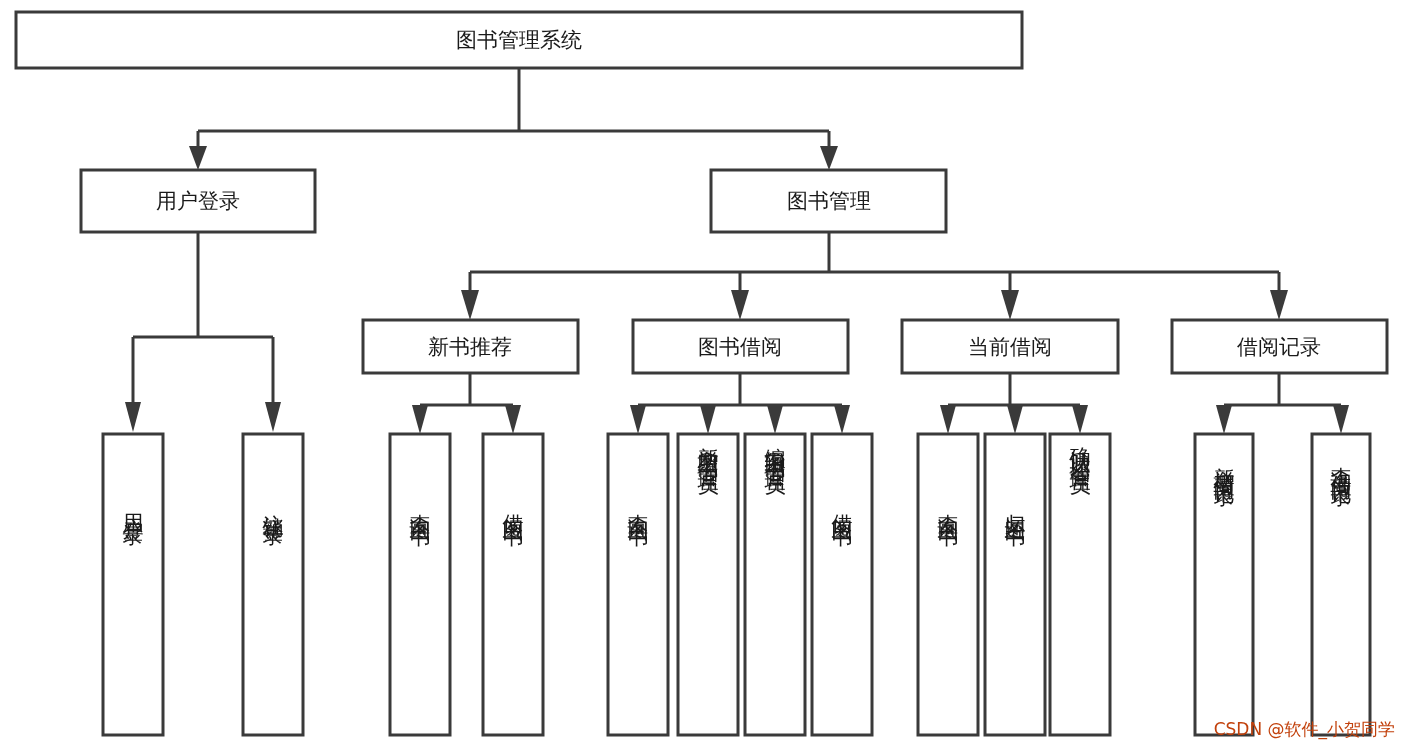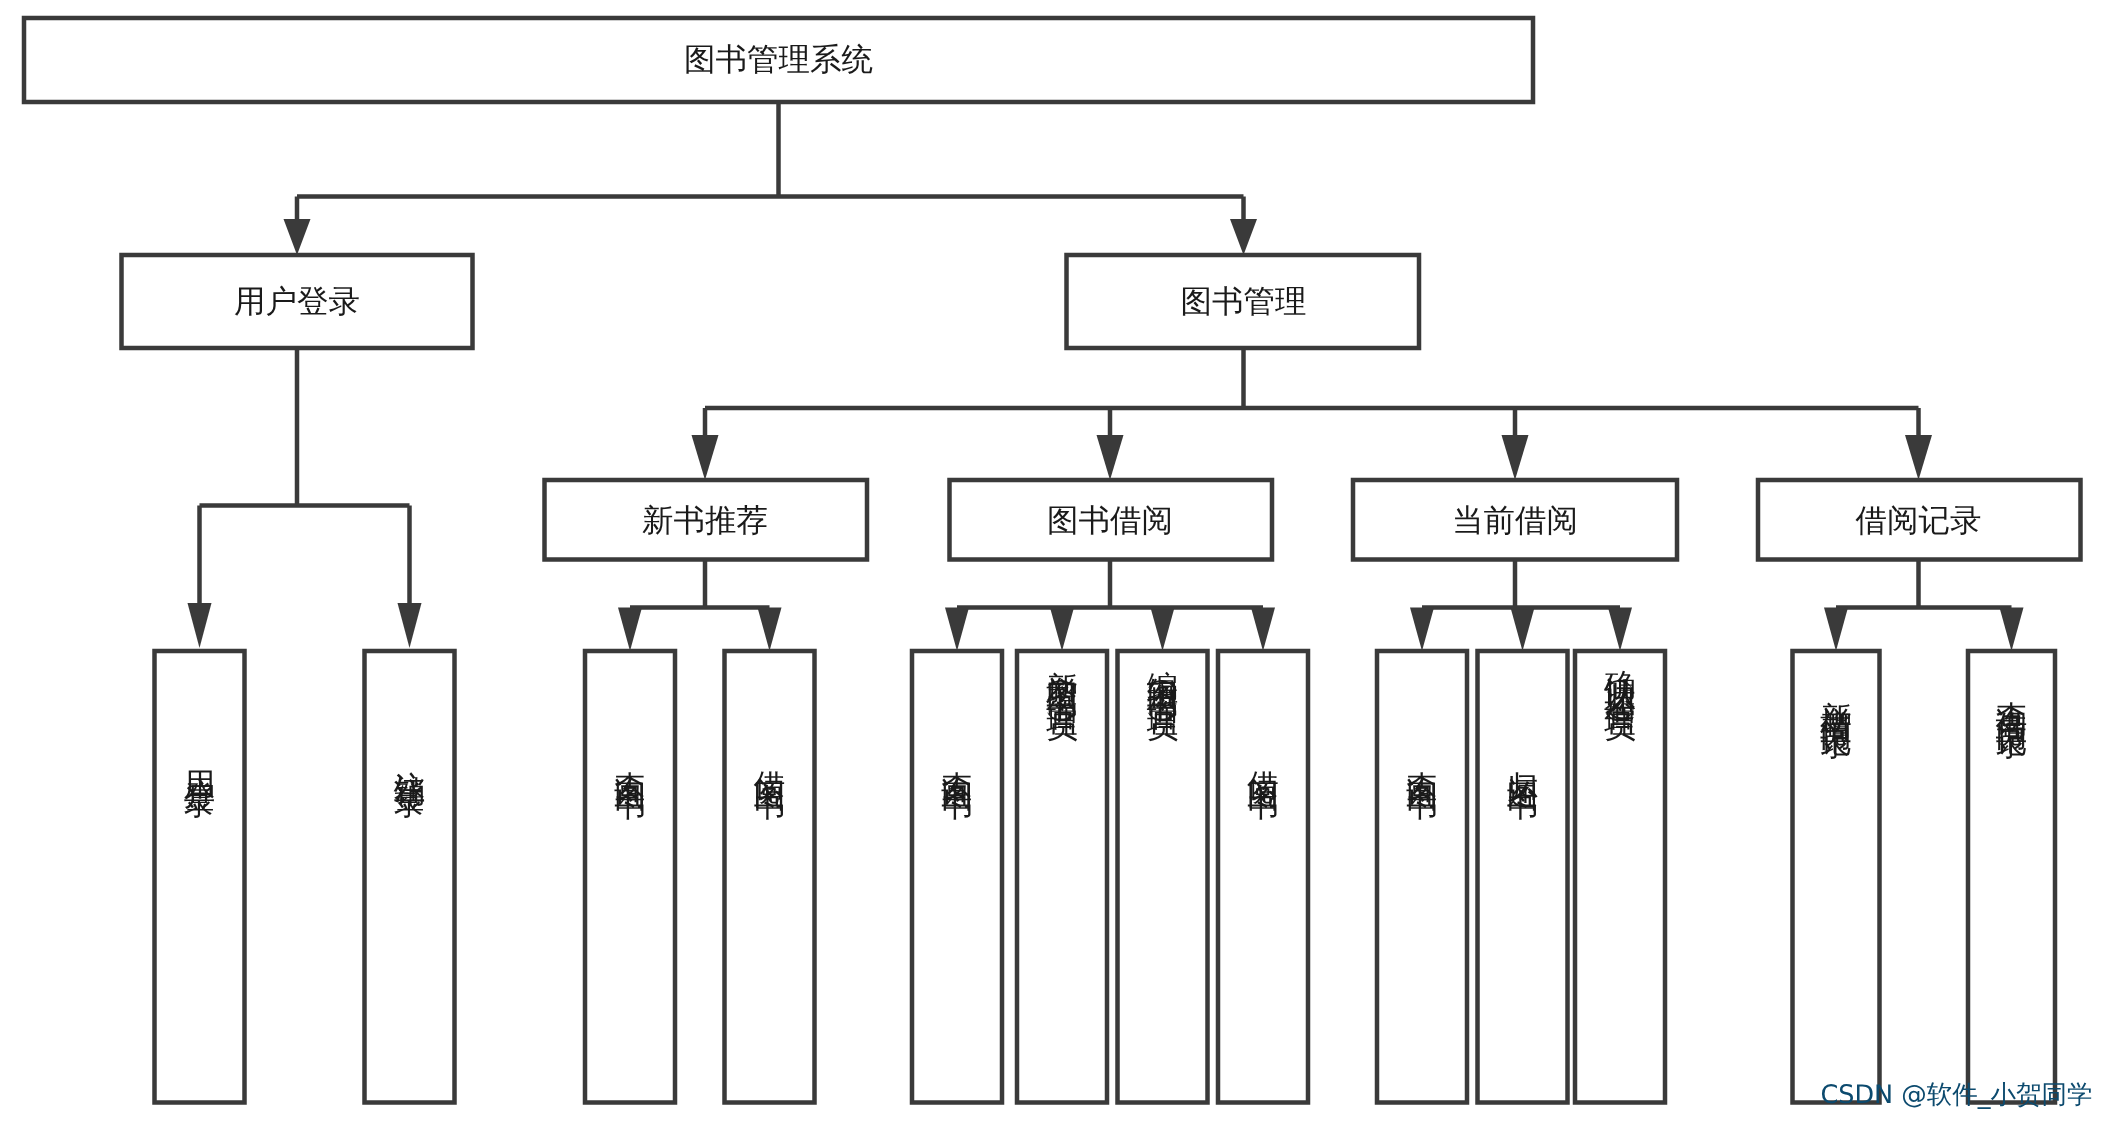--- a/index.html
+++ b/index.html
@@ -50,21 +50,21 @@
     fill: none;
   }
   .arrow-head {
     fill: #3a3a3a;
     stroke: none;
   }
   .watermark {
     position: absolute;
     right: 10px;
     bottom: 6px;
-    color: #0c4a6e;
+    color: #c2410c;
     font-size: 17px;
     font-family: "DejaVu Sans", "Liberation Sans", sans-serif;
     white-space: nowrap;
     user-select: none;
   }
 </style>
 </head>
 <body>
 
 <div id="diagram-root">

